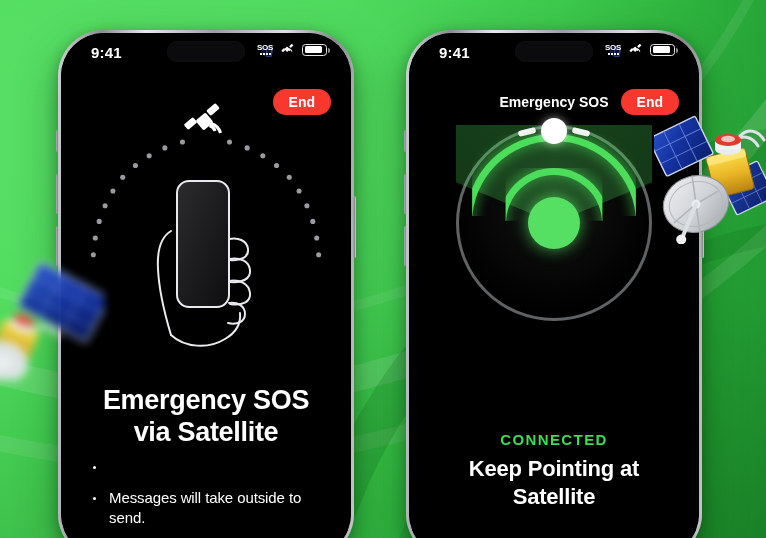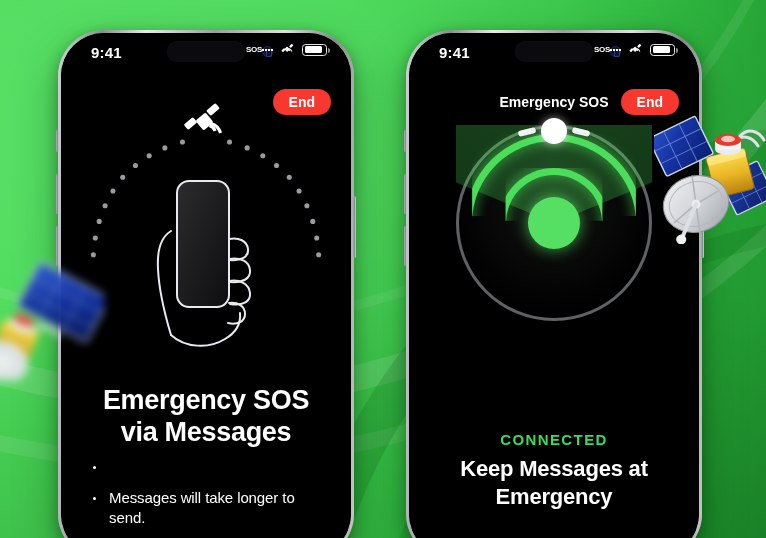--- a/index.html
+++ b/index.html
@@ -122,21 +122,21 @@
   .island-dot::after{
     content:""; position:absolute; left:3px; top:2px;
     width:4px; height:6px;
     border:1px solid #2b3c80; border-radius:1px;
   }
   .sb-right-icons {
     position:absolute; right:24px; top:9px;
     display:flex; align-items:center; gap:7px;
   }
   .ico-sos {
-    display:flex; flex-direction:row; align-items:center;
+    display:flex; flex-direction:column; align-items:center;
     line-height:1;
   }
   .ico-sos .sos-txt {
     color:#fff; font-size:8px; font-weight:bold; letter-spacing:-0.3px;
   }
   .ico-sos .sos-bars {
     display:flex; gap:1px; margin-top:1.5px;
   }
   .ico-sos .sos-bars i {
     width:2px; height:2px; background:#fff; display:block;
@@ -416,30 +416,30 @@
           <path d="M30 162 C44 175 68 176 84 166 C96 159 100 150 99 140" fill="none" stroke="#e9e9ef" stroke-width="2" stroke-linecap="round"></path>
           <path d="M88 66 C98 64 106 68 107 76 C108 84 100 88 89 87" fill="none" stroke="#e9e9ef" stroke-width="2" stroke-linecap="round"></path>
           <path d="M88 86 C99 84 108 88 109 97 C110 106 101 110 89 109" fill="none" stroke="#e9e9ef" stroke-width="2" stroke-linecap="round"></path>
           <path d="M88 108 C99 106 108 111 109 120 C110 129 101 133 89 131" fill="none" stroke="#e9e9ef" stroke-width="2" stroke-linecap="round"></path>
           <path d="M88 130 C97 129 104 133 104 141 C104 149 96 152 87 150" fill="none" stroke="#e9e9ef" stroke-width="2" stroke-linecap="round"></path>
         </svg>
       </div>
 
       <div class="l-head">
         <div>Emergency SOS</div>
-        <div>via Messages</div>
+        <div>via Satellite</div>
       </div>
 
       <div class="l-bullets">
         <div class="bullet">
           <span class="dot"></span>
         </div>
         <div class="bullet">
           <span class="dot"></span>
-          <span>Messages will take longer to send.</span>
+          <span>Messages will take outside to send.</span>
         </div>
 
       </div>
 
     </div>
   </div>
 </div>
 
 <div class="phone" id="phone-right">
   <div class="side-btn sb-left" style="top:100px;height:22px;"></div>
@@ -491,22 +491,22 @@
         <div class="arc-small"></div>
         <div class="center-dot"></div>
         <div class="tick tick-l"></div>
         <div class="tick tick-r"></div>
         <div class="top-dot"></div>
       </div>
 
       <div class="r-status">CONNECTED</div>
 
       <div class="r-head">
-        <div>Keep Messages at</div>
-        <div>Emergency</div>
+        <div>Keep Pointing at</div>
+        <div>Satellite</div>
       </div>
 
     </div>
   </div>
 </div>
 
 <svg class="sat3d" id="sat-right" viewBox="0 0 118 138">
   <defs>
     <linearGradient id="panelR" x1="0" y1="0" x2="1" y2="1">
       <stop offset="0%" stop-color="#2a50c8"></stop>

